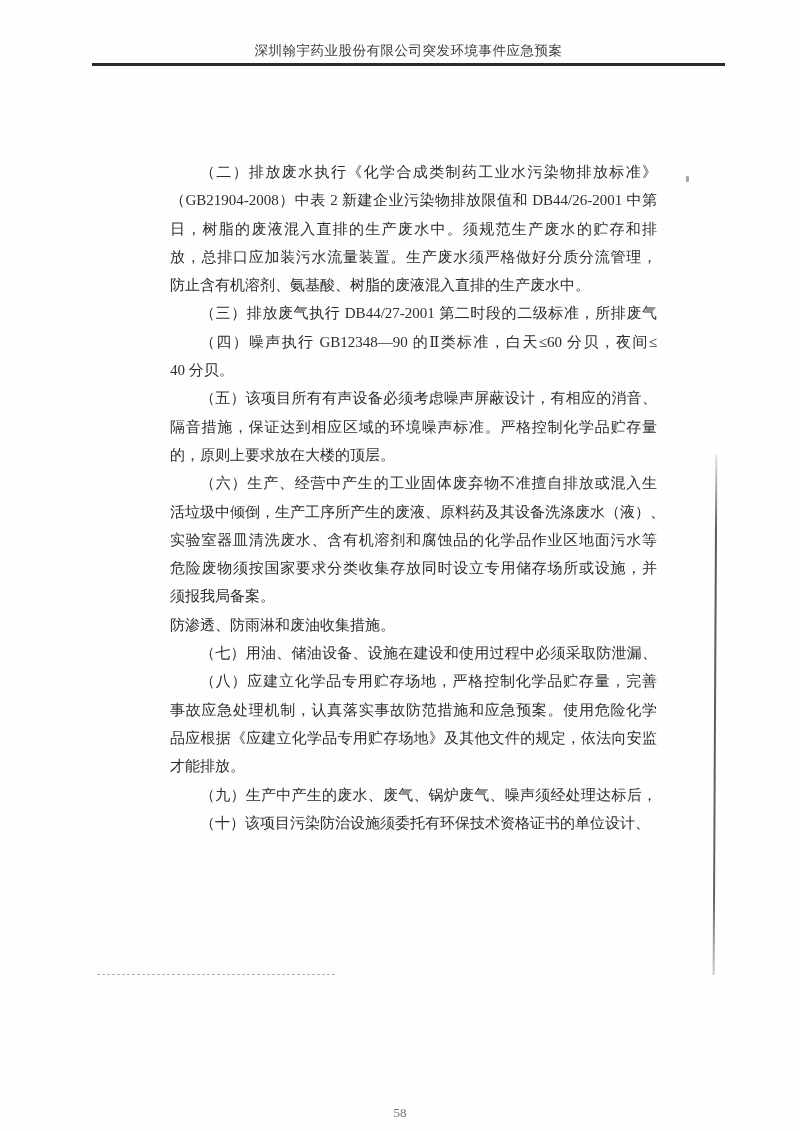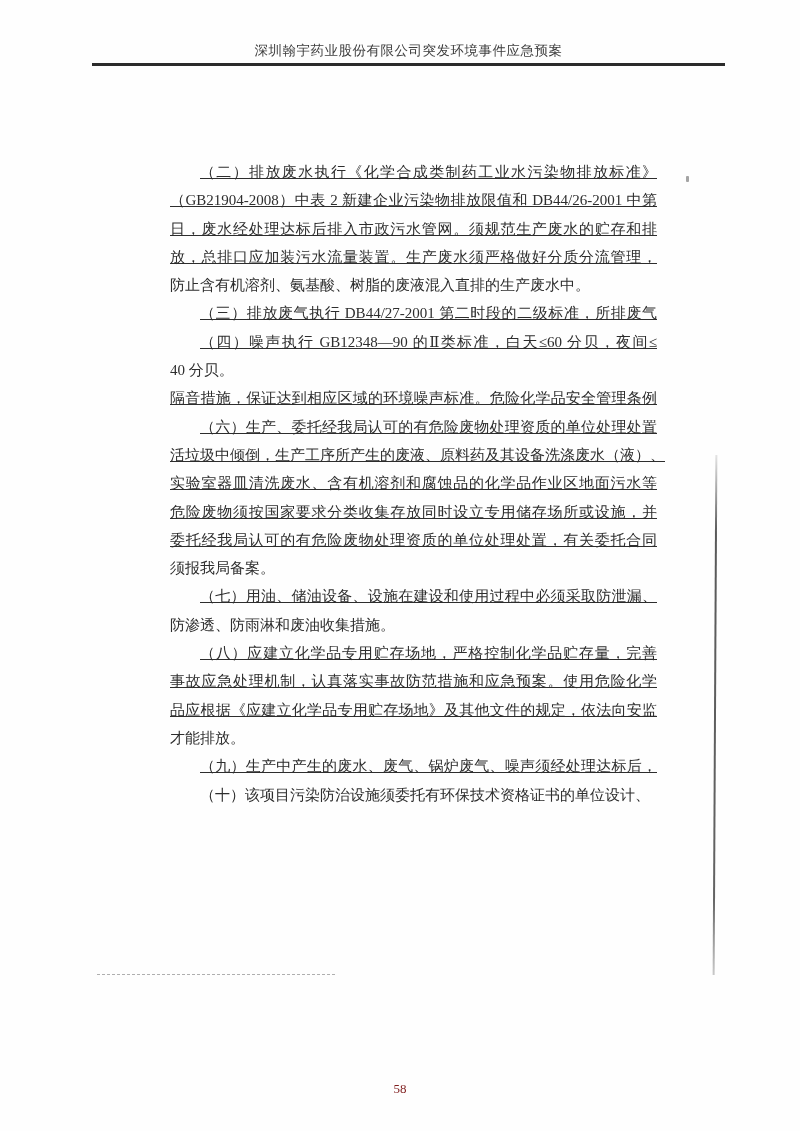--- a/index.html
+++ b/index.html
@@ -35,21 +35,20 @@
   }
   .line{
     line-height:28.3px;
     height:28.3px;
     white-space:nowrap;
     text-align:justify;
     text-justify:distribute;
   }
   .line.fill{
     text-align-last:justify;
-    text-decoration:underline;
   }
   .line.indent{
     text-indent:2em;
   }
   .artifact-vline{
     position:absolute;
     left:714px;top:455px;width:1.5px;height:520px;
     background:linear-gradient(to bottom,rgba(80,80,80,0.15),rgba(60,60,60,0.85) 15%,rgba(60,60,60,0.8) 85%,rgba(80,80,80,0.3));
     transform:rotate(0.3deg);
   }
@@ -59,53 +58,54 @@
     border-top:1.5px dashed rgba(110,110,110,0.55);
   }
   .artifact-speck{
     position:absolute;
     left:686px;top:176px;width:3px;height:6px;
     background:rgba(90,90,90,0.55);
     border-radius:1px;
   }
   .page-number{
     position:absolute;
-    left:0;top:1081px;width:800px;
+    left:0;top:1105px;width:800px;
     text-align:center;
     font-size:13px;
-    color:#7f1d1d;
+    color:#737373;
   }
 </style>
 </head>
 <body>
 
 <div class="page">
 
   <div class="header-title">深圳翰宇药业股份有限公司突发环境事件应急预案</div>
 
   <div class="header-rule"></div>
 
   <div class="doc-body" id="doc-body">
       <div class="line indent fill">（二）排放废水执行《化学合成类制药工业水污染物排放标准》</div>
       <div class="line fill">（GB21904-2008）中表 2 新建企业污染物排放限值和 DB44/26-2001 中第</div>
-      <div class="line fill">日，废水经处理达标后排入市政污水管网。须规范生产废水的贮存和排</div>
+      <div class="line fill">日，树脂的废液混入直排的生产废水中。须规范生产废水的贮存和排</div>
       <div class="line fill">放，总排口应加装污水流量装置。生产废水须严格做好分质分流管理，</div>
       <div class="line">防止含有机溶剂、氨基酸、树脂的废液混入直排的生产废水中。</div>
       <div class="line indent fill">（三）排放废气执行 DB44/27-2001 第二时段的二级标准，所排废气</div>
       <div class="line indent fill">（四）噪声执行 GB12348—90 的Ⅱ类标准，白天≤60 分贝，夜间≤</div>
       <div class="line">40 分贝。</div>
-      <div class="line fill">隔音措施，保证达到相应区域的环境噪声标准。危险化学品安全管理条例</div>
-      <div class="line indent fill">（六）生产、委托经我局认可的有危险废物处理资质的单位处理处置</div>
+      <div class="line indent fill">（五）该项目所有有声设备必须考虑噪声屏蔽设计，有相应的消音、</div>
+      <div class="line fill">隔音措施，保证达到相应区域的环境噪声标准。严格控制化学品贮存量</div>
+      <div class="line">的，原则上要求放在大楼的顶层。</div>
+      <div class="line indent fill">（六）生产、经营中产生的工业固体废弃物不准擅自排放或混入生</div>
       <div class="line fill">活垃圾中倾倒，生产工序所产生的废液、原料药及其设备洗涤废水（液）、</div>
       <div class="line fill">实验室器皿清洗废水、含有机溶剂和腐蚀品的化学品作业区地面污水等</div>
       <div class="line fill">危险废物须按国家要求分类收集存放同时设立专用储存场所或设施，并</div>
-      <div class="line fill">委托经我局认可的有危险废物处理资质的单位处理处置，有关委托合同</div>
       <div class="line">须报我局备案。</div>
+      <div class="line">防渗透、防雨淋和废油收集措施。</div>
       <div class="line indent fill">（七）用油、储油设备、设施在建设和使用过程中必须采取防泄漏、</div>
-      <div class="line">防渗透、防雨淋和废油收集措施。</div>
       <div class="line indent fill">（八）应建立化学品专用贮存场地，严格控制化学品贮存量，完善</div>
       <div class="line fill">事故应急处理机制，认真落实事故防范措施和应急预案。使用危险化学</div>
       <div class="line fill">品应根据《应建立化学品专用贮存场地》及其他文件的规定，依法向安监</div>
       <div class="line">才能排放。</div>
       <div class="line indent fill">（九）生产中产生的废水、废气、锅炉废气、噪声须经处理达标后，</div>
       <div class="line indent">（十）该项目污染防治设施须委托有环保技术资格证书的单位设计、</div>
     </div>
 
   <div class="artifact-vline"></div>
 

